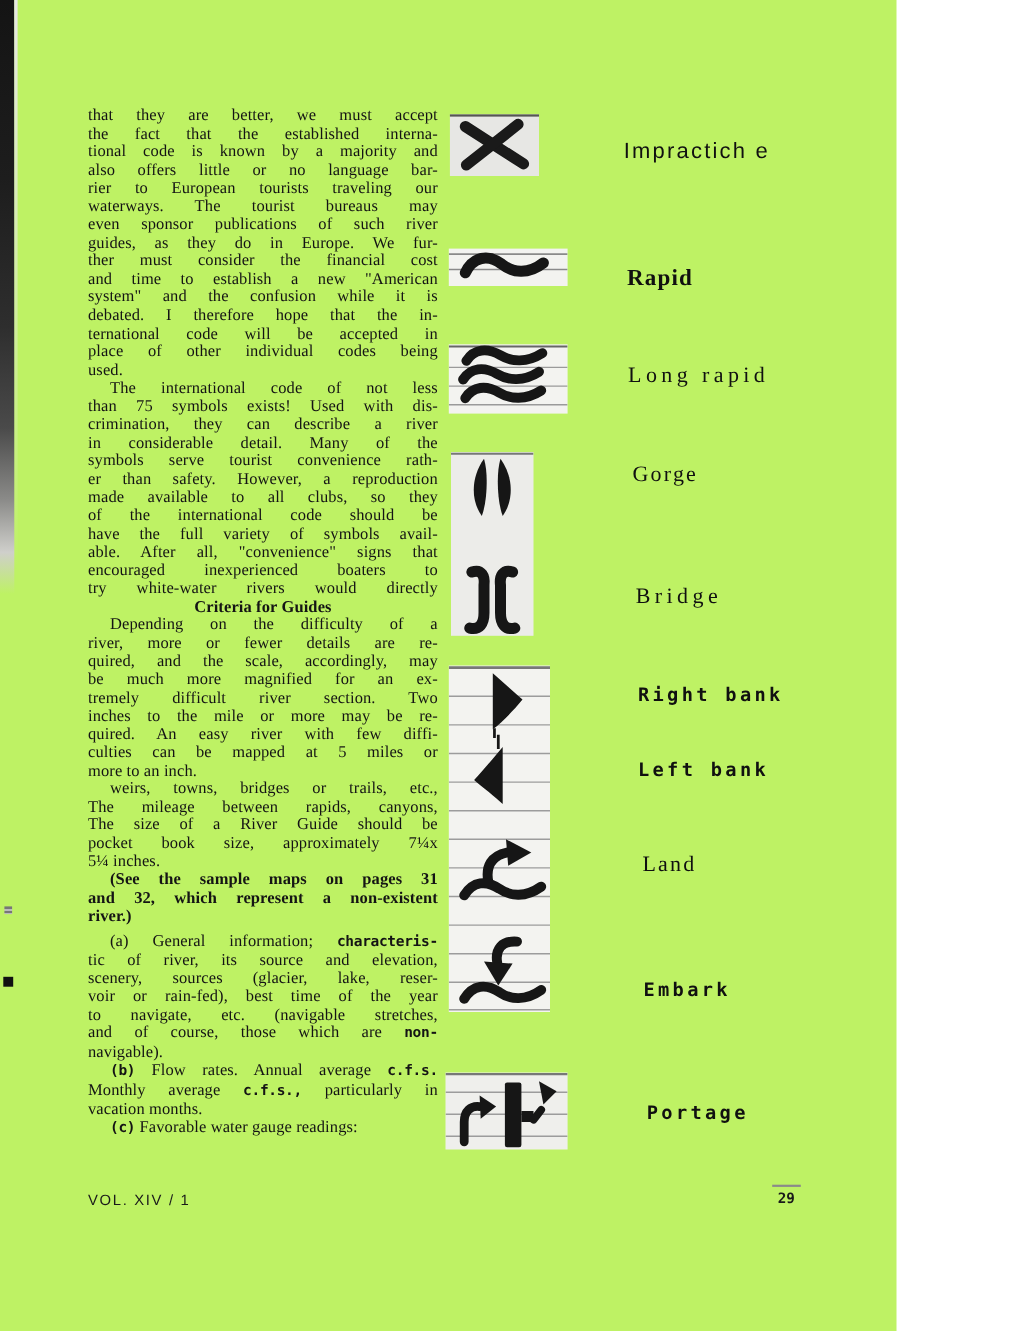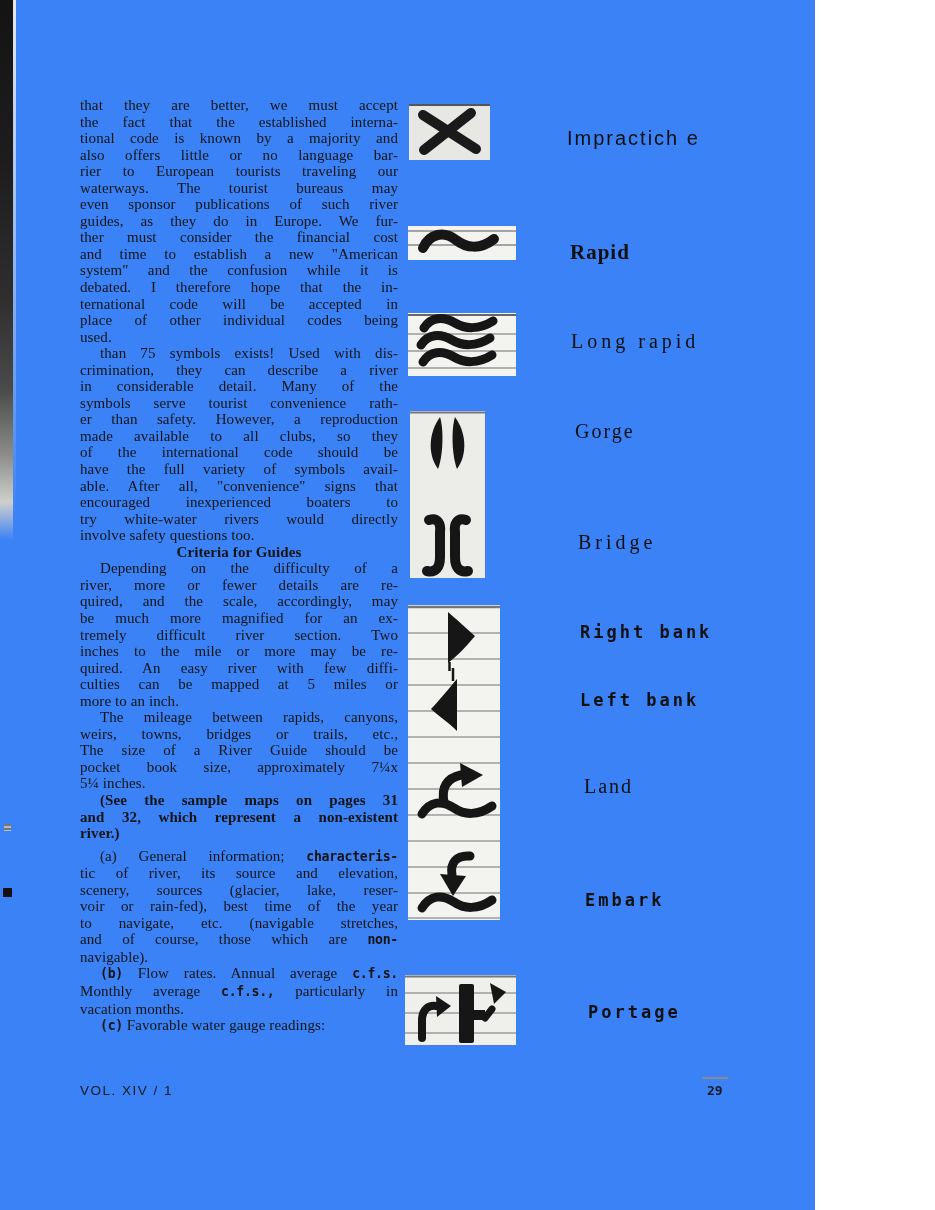--- a/index.html
+++ b/index.html
@@ -1,18 +1,18 @@
 <!DOCTYPE html>
 <html><head>
 <meta charset="utf-8">
 <style>
   html,body{margin:0;padding:0;background:#ffffff;}
   .stage{position:relative;width:935px;height:1210px;background:#ffffff;overflow:hidden;
          font-family:"Liberation Serif",serif;color:#141414;}
-  .page{position:absolute;left:0;top:0;width:815px;height:1210px;background:#3b82f6;}
+  .page{position:absolute;left:0;top:0;width:815px;height:1210px;background:#bef264;}
   .binding{position:absolute;left:0;top:0;width:13px;height:540px;
     background:linear-gradient(to bottom,#141414 0%,#1d1d1d 30%,#2e2e2e 55%,#4a4a4a 72%,#8a8a88 84%,#cfcfcb 93%,rgba(207,207,203,0) 100%);}
   .binding-hl{position:absolute;left:13px;top:0;width:3px;height:520px;background:linear-gradient(to bottom,#e8e8e6,rgba(232,232,230,0));}
   .speck{position:absolute;}
   .speck-a{left:4px;top:824px;width:7px;height:7px;background:repeating-linear-gradient(#777 0 2px,#bbb 2px 4px);}
   .speck-b{left:3px;top:888px;width:9px;height:9px;background:#111;}
 
   
   .text-col{position:absolute;left:80px;top:97px;width:318px;
     font-size:15px;line-height:16.55px;letter-spacing:0.1px;}
@@ -84,48 +84,48 @@
           <div class="line">guides, as they do in Europe. We fur-</div>
           <div class="line">ther must consider the financial cost</div>
           <div class="line">and time to establish a new "American</div>
           <div class="line">system" and the confusion while it is</div>
           <div class="line">debated. I therefore hope that the in-</div>
           <div class="line">ternational code will be accepted in</div>
           <div class="line">place of other individual codes being</div>
           <div class="line last">used.</div>
         </div>
         <div class="para indent">
+          <div class="line">The international code of not less</div>
           <div class="line">than 75 symbols exists! Used with dis-</div>
           <div class="line">crimination, they can describe a river</div>
           <div class="line">in considerable detail. Many of the</div>
           <div class="line">symbols serve tourist convenience rath-</div>
           <div class="line">er than safety. However, a reproduction</div>
           <div class="line">made available to all clubs, so they</div>
           <div class="line">of the international code should be</div>
           <div class="line">have the full variety of symbols avail-</div>
           <div class="line">able. After all, "convenience" signs that</div>
           <div class="line">encouraged inexperienced boaters to</div>
           <div class="line">try white-water rivers would directly</div>
-          <div class="line last">involve safety questions too.</div>
         </div>
         <div class="heading">Criteria for Guides</div>
         <div class="para indent">
           <div class="line">Depending on the difficulty of a</div>
           <div class="line">river, more or fewer details are re-</div>
           <div class="line">quired, and the scale, accordingly, may</div>
           <div class="line">be much more magnified for an ex-</div>
           <div class="line">tremely difficult river section. Two</div>
           <div class="line">inches to the mile or more may be re-</div>
           <div class="line">quired. An easy river with few diffi-</div>
           <div class="line">culties can be mapped at 5 miles or</div>
           <div class="line last">more to an inch.</div>
         </div>
         <div class="para indent">
+          <div class="line">weirs, towns, bridges or trails, etc.,</div>
           <div class="line">The mileage between rapids, canyons,</div>
-          <div class="line">weirs, towns, bridges or trails, etc.,</div>
           <div class="line">The size of a River Guide should be</div>
           <div class="line">pocket book size, approximately 7¼x</div>
           <div class="line last">5¼ inches.</div>
         </div>
         <div class="para indent boldpara">
           <div class="line">(See the sample maps on pages 31</div>
           <div class="line">and 32, which represent a non-existent</div>
           <div class="line last">river.)</div>
         </div>
         <div class="para indent gap">

